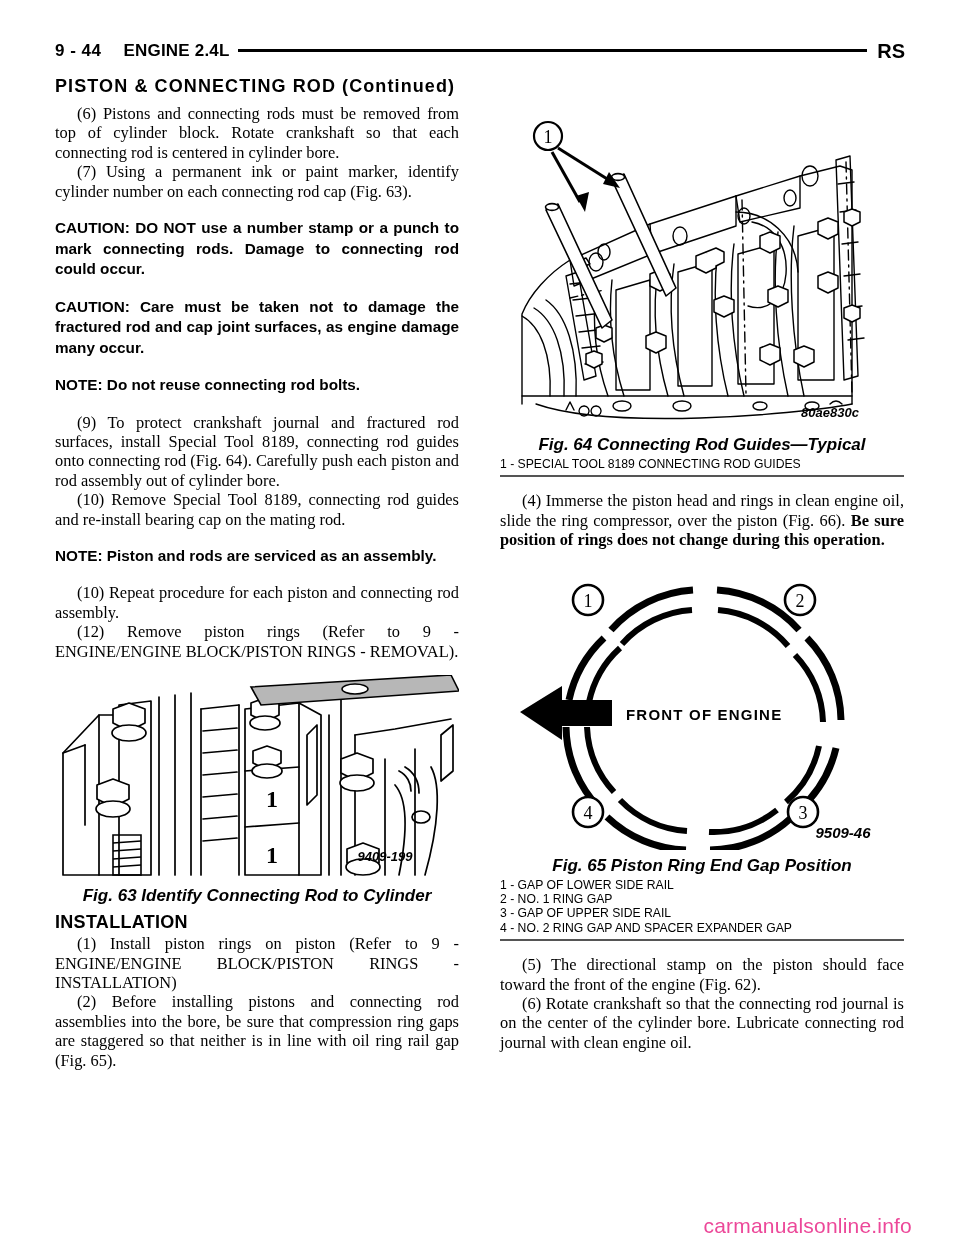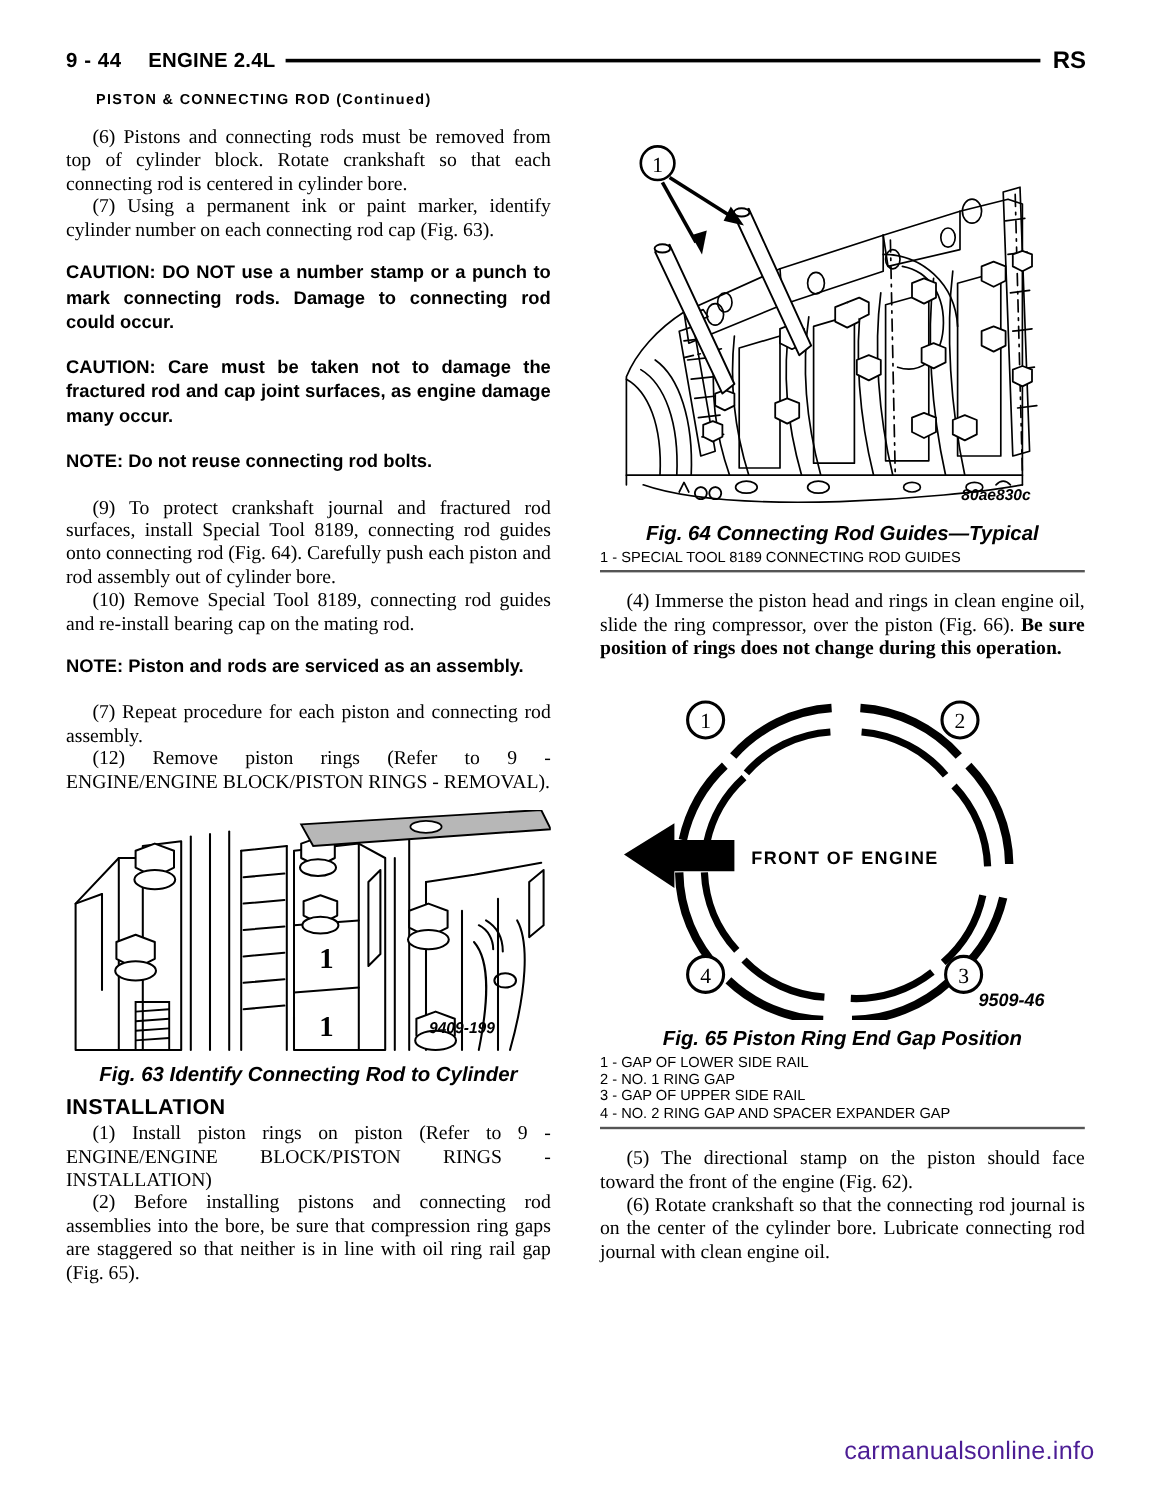--- a/index.html
+++ b/index.html
@@ -53,23 +53,22 @@
     font-size: 20px;
     white-space: nowrap;
   }
 
   #section-title {
     position: absolute;
     left: 55px;
     top: 76px;
     font-family: "Liberation Sans", sans-serif;
     font-weight: bold;
-    font-size: 12px;
+    font-size: 18px;
     letter-spacing: 1.1px;
-    margin-left: 25px;
   }
 
   
   .column {
     position: absolute;
     top: 104px;
     width: 404px;
   }
   #col-left  { left: 55px; }
   #col-right { left: 500px; }
@@ -134,24 +133,24 @@
   .fig-partno {
     font-family: "Liberation Sans", sans-serif;
     font-weight: bold;
     font-style: italic;
     font-size: 13px;
   }
 
   #watermark {
     position: absolute;
     right: 48px;
-    bottom: 20px;
+    bottom: 4px;
     font-family: "Liberation Sans", sans-serif;
     font-size: 21px;
-    color: #4c1d95;
+    color: #ec4899;
     letter-spacing: 0.2px;
   }
 
   svg { display: block; }
 </style>
 </head>
 <body>
 
 <div id="page-header">
   <span class="hdr-page-no">9 - 44</span>
@@ -172,21 +171,21 @@
 
   <p class="notice">CAUTION: Care must be taken not to damage the fractured rod and cap joint surfaces, as engine damage many occur.</p>
 
   <p class="notice">NOTE: Do not reuse connecting rod bolts.</p>
 
   <p class="body">(9) To protect crankshaft journal and fractured rod surfaces, install Special Tool 8189, connecting rod guides onto connecting rod (Fig. 64). Carefully push each piston and rod assembly out of cylinder bore.</p>
   <p class="body">(10) Remove Special Tool 8189, connecting rod guides and re-install bearing cap on the mating rod.</p>
 
   <p class="notice">NOTE: Piston and rods are serviced as an assembly.</p>
 
-  <p class="body">(7) Repeat procedure for each piston and connecting rod assembly.</p>
+  <p class="body">(10) Repeat procedure for each piston and connecting rod assembly.</p>
   <p class="body">(12) Remove piston rings (Refer to 9 - ENGINE/ENGINE BLOCK/PISTON RINGS - REMOVAL).</p>
 
   <div class="figure" style="margin-top:14px;">
     <svg width="404" height="205" viewBox="0 0 404 205">
       <g fill="none" stroke="#000" stroke-width="1.7" stroke-linejoin="round" stroke-linecap="round">
 
         <path d="M8 200 L8 78 L44 40 L64 40 L64 30 L96 26 L96 200 Z"></path>
         <path d="M44 40 L44 200"></path>
         <path d="M64 40 L64 200"></path>
         <path d="M30 70 L30 150"></path>

